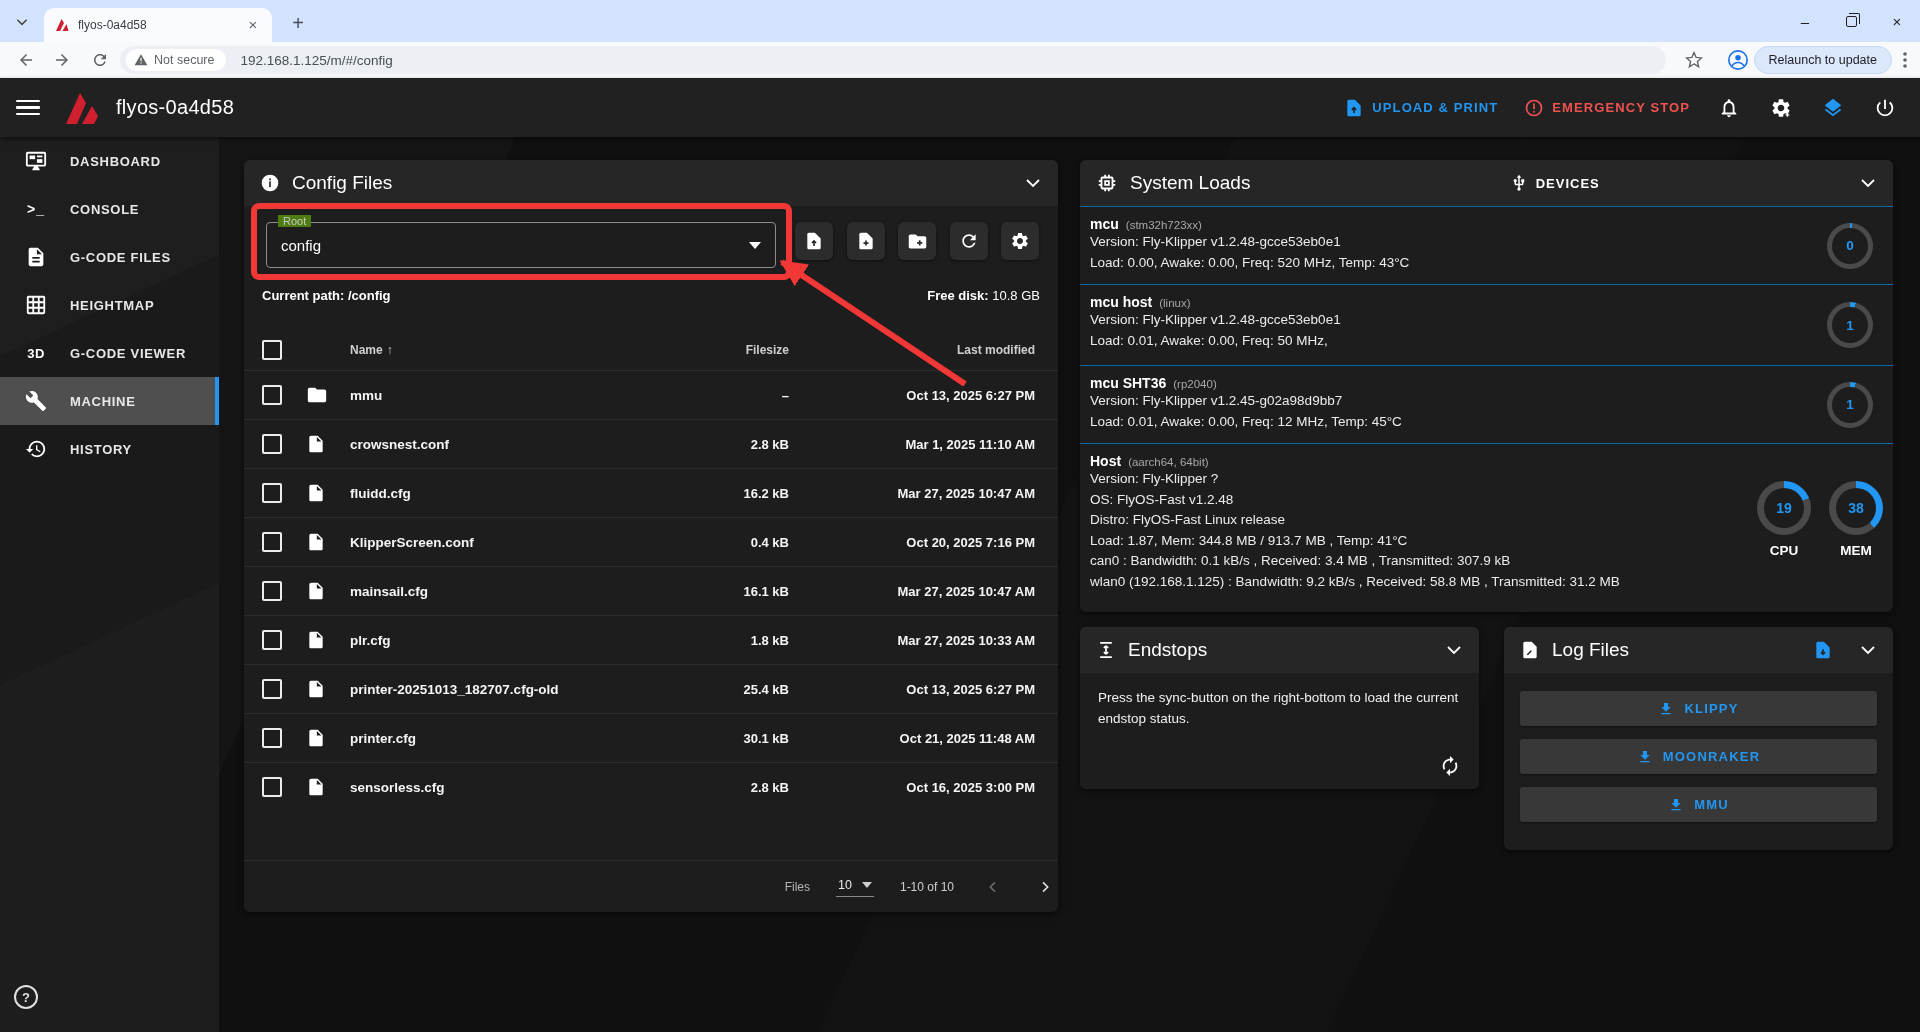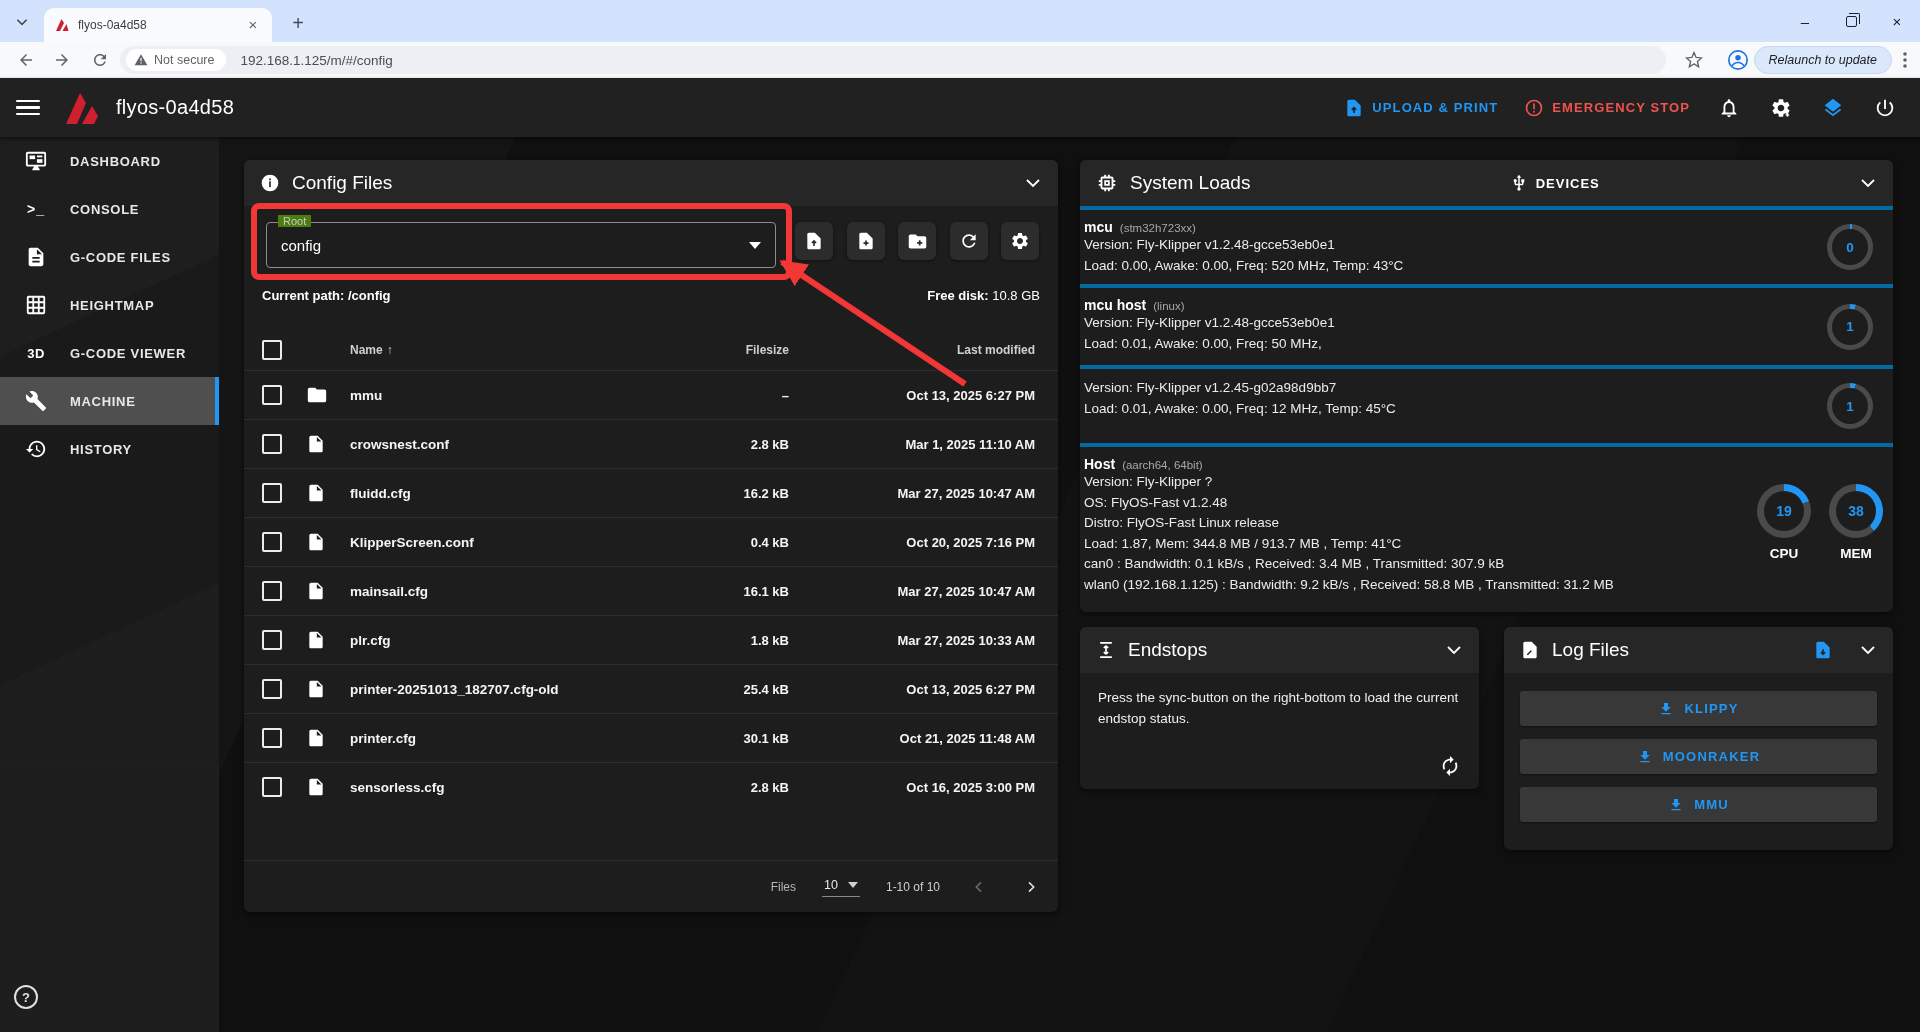--- a/index.html
+++ b/index.html
@@ -24,21 +24,21 @@
     border-top:1.4px solid #202124; border-right:1.4px solid #202124; border-radius:0 2px 0 0; }
 
   .toolbar { position:absolute; left:0; top:42px; width:1920px; height:36px; background:#f8f9fb; }
   .nav-ic { position:absolute; top:6px; width:24px; height:24px; display:flex; align-items:center; justify-content:center; }
   .omnibox { position:absolute; left:120px; top:4px; width:1546px; height:28px; background:#eceff3;
     border-radius:14px; display:flex; align-items:center; padding:0 6px; }
   .sec-chip { background:#fff; border-radius:11px; height:22px; display:flex; align-items:center;
     padding:0 12px 0 8px; color:#5f6368; font-size:12.5px; gap:6px; }
   .url { margin-left:14px; font-size:13.5px; color:#494f55; }
   .relaunch { position:absolute; right:28px; top:4px; height:28px; padding:0 14px; background:#dbe7fb;
-    border:1px solid #c6d7f3; border-radius:14px; font-size:12.5px; color:#1b1e22; display:flex; align-items:center;font-style:italic; }
+    border:1px solid #c6d7f3; border-radius:14px; font-size:12.5px; color:#1b1e22; display:flex; align-items:center; }
   .kebab { position:absolute; right:6px; top:8px; width:18px; height:20px; display:flex; align-items:center; justify-content:center; }
 
   
   .appbar { position:absolute; left:0; top:78px; width:1920px; height:59px; background:#212121;
     display:flex; align-items:center; box-shadow:0 2px 4px rgba(0,0,0,.5); z-index:5; }
   .burger { width:24px; margin-left:16px; display:flex; flex-direction:column; gap:4px; padding:4px 0; }
   .burger i { display:block; height:2.5px; background:#fff; border-radius:1px; }
   .applogo { margin-left:22px; }
   .apptitle { color:#fff; font-size:20px; margin-left:12px; letter-spacing:.3px; }
   .appbar-right { margin-left:auto; display:flex; align-items:center; gap:26px; margin-right:22px; }
@@ -87,32 +87,32 @@
   .ftable { position:absolute; left:0; top:170px; width:100%; }
   .frow { display:grid; grid-template-columns:44px 44px 1fr 160px 246px; align-items:center;
     padding:0 23px 0 18px; height:49px; border-top:1px solid #2d2d2d; }
   .frow.head { height:40px; border-top:none; }
   .colname { color:#cfcfcf; font-size:12px; font-weight:bold; display:flex; align-items:center; gap:4px; }
   .r { text-align:right; justify-content:flex-end; }
   .cell-name { color:#f5f5f5; font-size:13.5px; font-weight:bold; }
   .cell-sz, .cell-dt { color:#f5f5f5; font-size:13px; font-weight:bold; text-align:right; }
   .cbx { width:20px; height:20px; border:2px solid #ececec; border-radius:2px; }
   .pagin { position:absolute; left:0; bottom:0; width:100%; height:52px; border-top:1px solid #2d2d2d;
-    display:flex; align-items:center; justify-content:flex-end; padding-right:14px; gap:26px; }
+    display:flex; align-items:center; justify-content:flex-end; gap:26px; }
   .pg-lbl { color:#b5b5b5; font-size:12px; }
   .pg-sel { display:flex; align-items:center; gap:10px; border-bottom:1px solid #888; padding:2px 2px 4px 2px; }
   .pg-sel span { color:#e8e8e8; font-size:12.5px; }
   .pg-range { color:#cfcfcf; font-size:12px; }
   .pg-nav { width:26px; height:26px; display:flex; align-items:center; justify-content:center; }
 
   
   .sys { left:861px; top:23px; width:813px; height:452px; }
   .devices-btn { margin-left:auto; display:flex; align-items:center; gap:8px; color:#fff; font-weight:bold;
     font-size:13px; letter-spacing:1px; }
-  .sys-sec { position:relative; border-top:4px solid #0369a1; padding:9px 4px; }
+  .sys-sec { position:relative; border-top:1px solid #0369a1; padding:9px 10px; }
   .sec-name { color:#fff; font-size:14px; font-weight:bold; }
   .sec-chiplbl { color:#a8a8a8; font-size:11.5px; margin-left:7px; font-weight:normal; }
   .sec-line { color:#ececec; font-size:13.5px; line-height:20.5px; }
   .ring { position:absolute; right:20px; top:50%; transform:translateY(-50%); width:46px; height:46px; border-radius:50%; }
   .ring .hole { position:absolute; inset:5px; border-radius:50%; background:#1d1d1d; display:flex; align-items:center; justify-content:center; }
   .ring .hole span { color:#2196f3; font-size:13.5px; font-weight:bold; }
   .host-gauges { position:absolute; left:677px; top:37px; display:flex; gap:18px; }
   .gauge { width:54px; display:flex; flex-direction:column; align-items:center; gap:8px; }
   .gauge .dial { position:relative; width:54px; height:54px; border-radius:50%; }
   .gauge .dial .hole { position:absolute; inset:7px; border-radius:50%; background:#1d1d1d; display:flex; align-items:center; justify-content:center; }
@@ -521,20 +521,21 @@
       <div class="sec-name"><span>mcu host</span><span class="sec-chiplbl">(linux)</span></div>
       <div class="sec-line">Version: Fly-Klipper v1.2.48-gcce53eb0e1</div>
       <div class="sec-line">Load: 0.01, Awake: 0.00, Freq: 50 MHz,</div>
       <div class="ring" style="background: conic-gradient(rgb(33, 150, 243) 4%, rgb(74, 74, 74) 0deg);">
           <div class="hole">
             <span>1</span>
           </div>
         </div>
     </div>
     <div class="sys-sec" style="height:78px">
+      <div class="sec-name"><span>mcu SHT36</span><span class="sec-chiplbl">(rp2040)</span></div>
       <div class="sec-line">Version: Fly-Klipper v1.2.45-g02a98d9bb7</div>
       <div class="sec-line">Load: 0.01, Awake: 0.00, Freq: 12 MHz, Temp: 45°C</div>
       <div class="ring" style="background: conic-gradient(rgb(33, 150, 243) 4%, rgb(74, 74, 74) 0deg);">
           <div class="hole">
             <span>1</span>
           </div>
         </div>
     </div>
     <div class="sys-sec" style="height:169px">
       <div class="sec-name"><span>Host</span><span class="sec-chiplbl">(aarch64, 64bit)</span></div>

